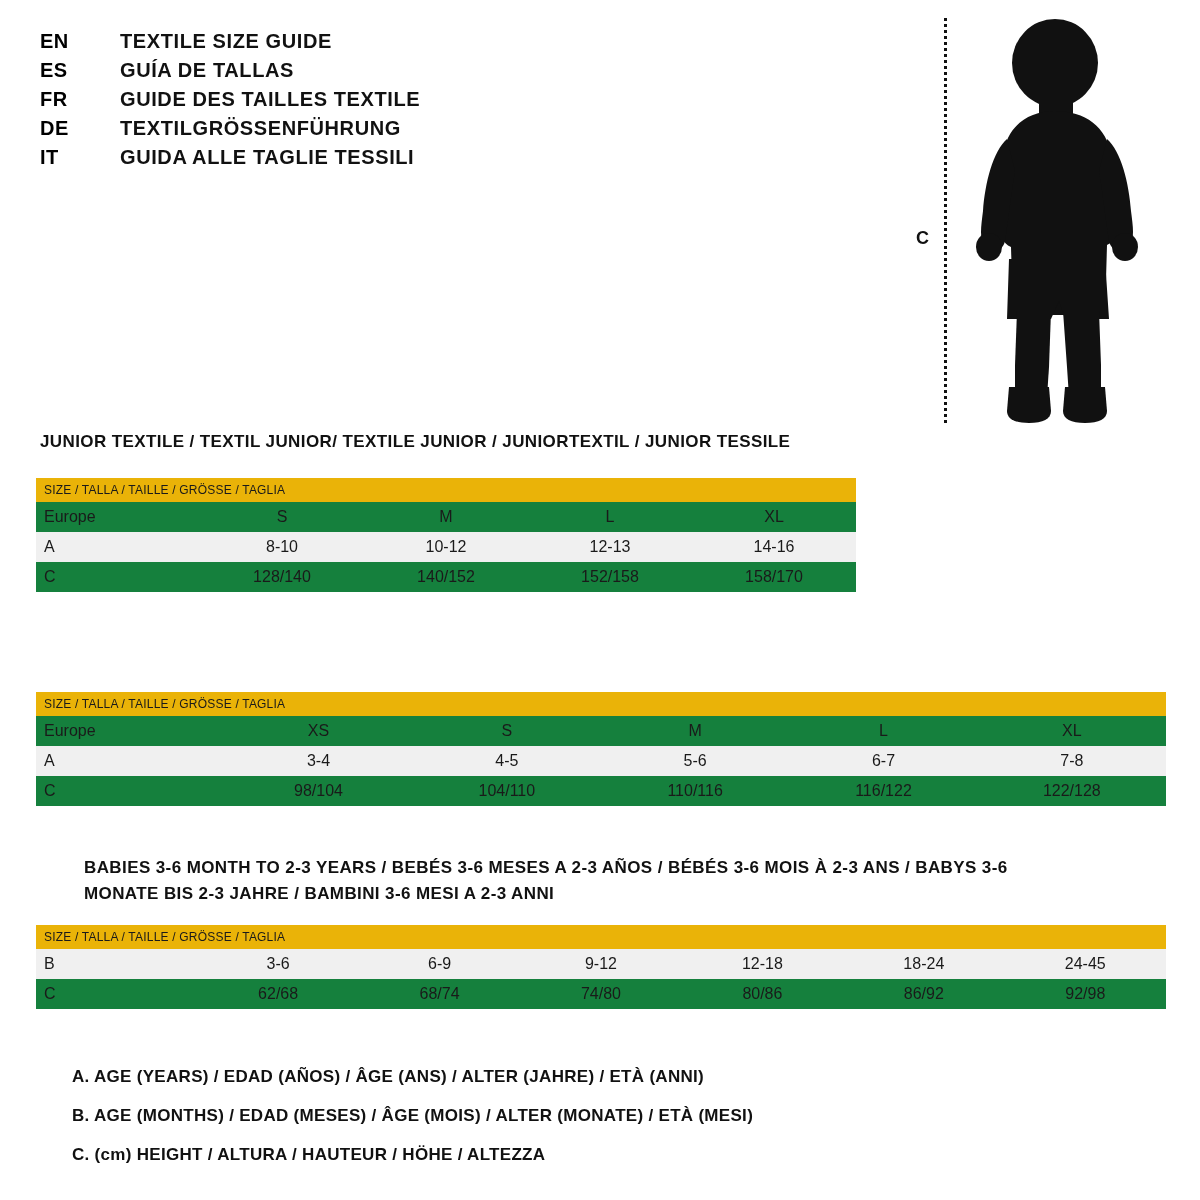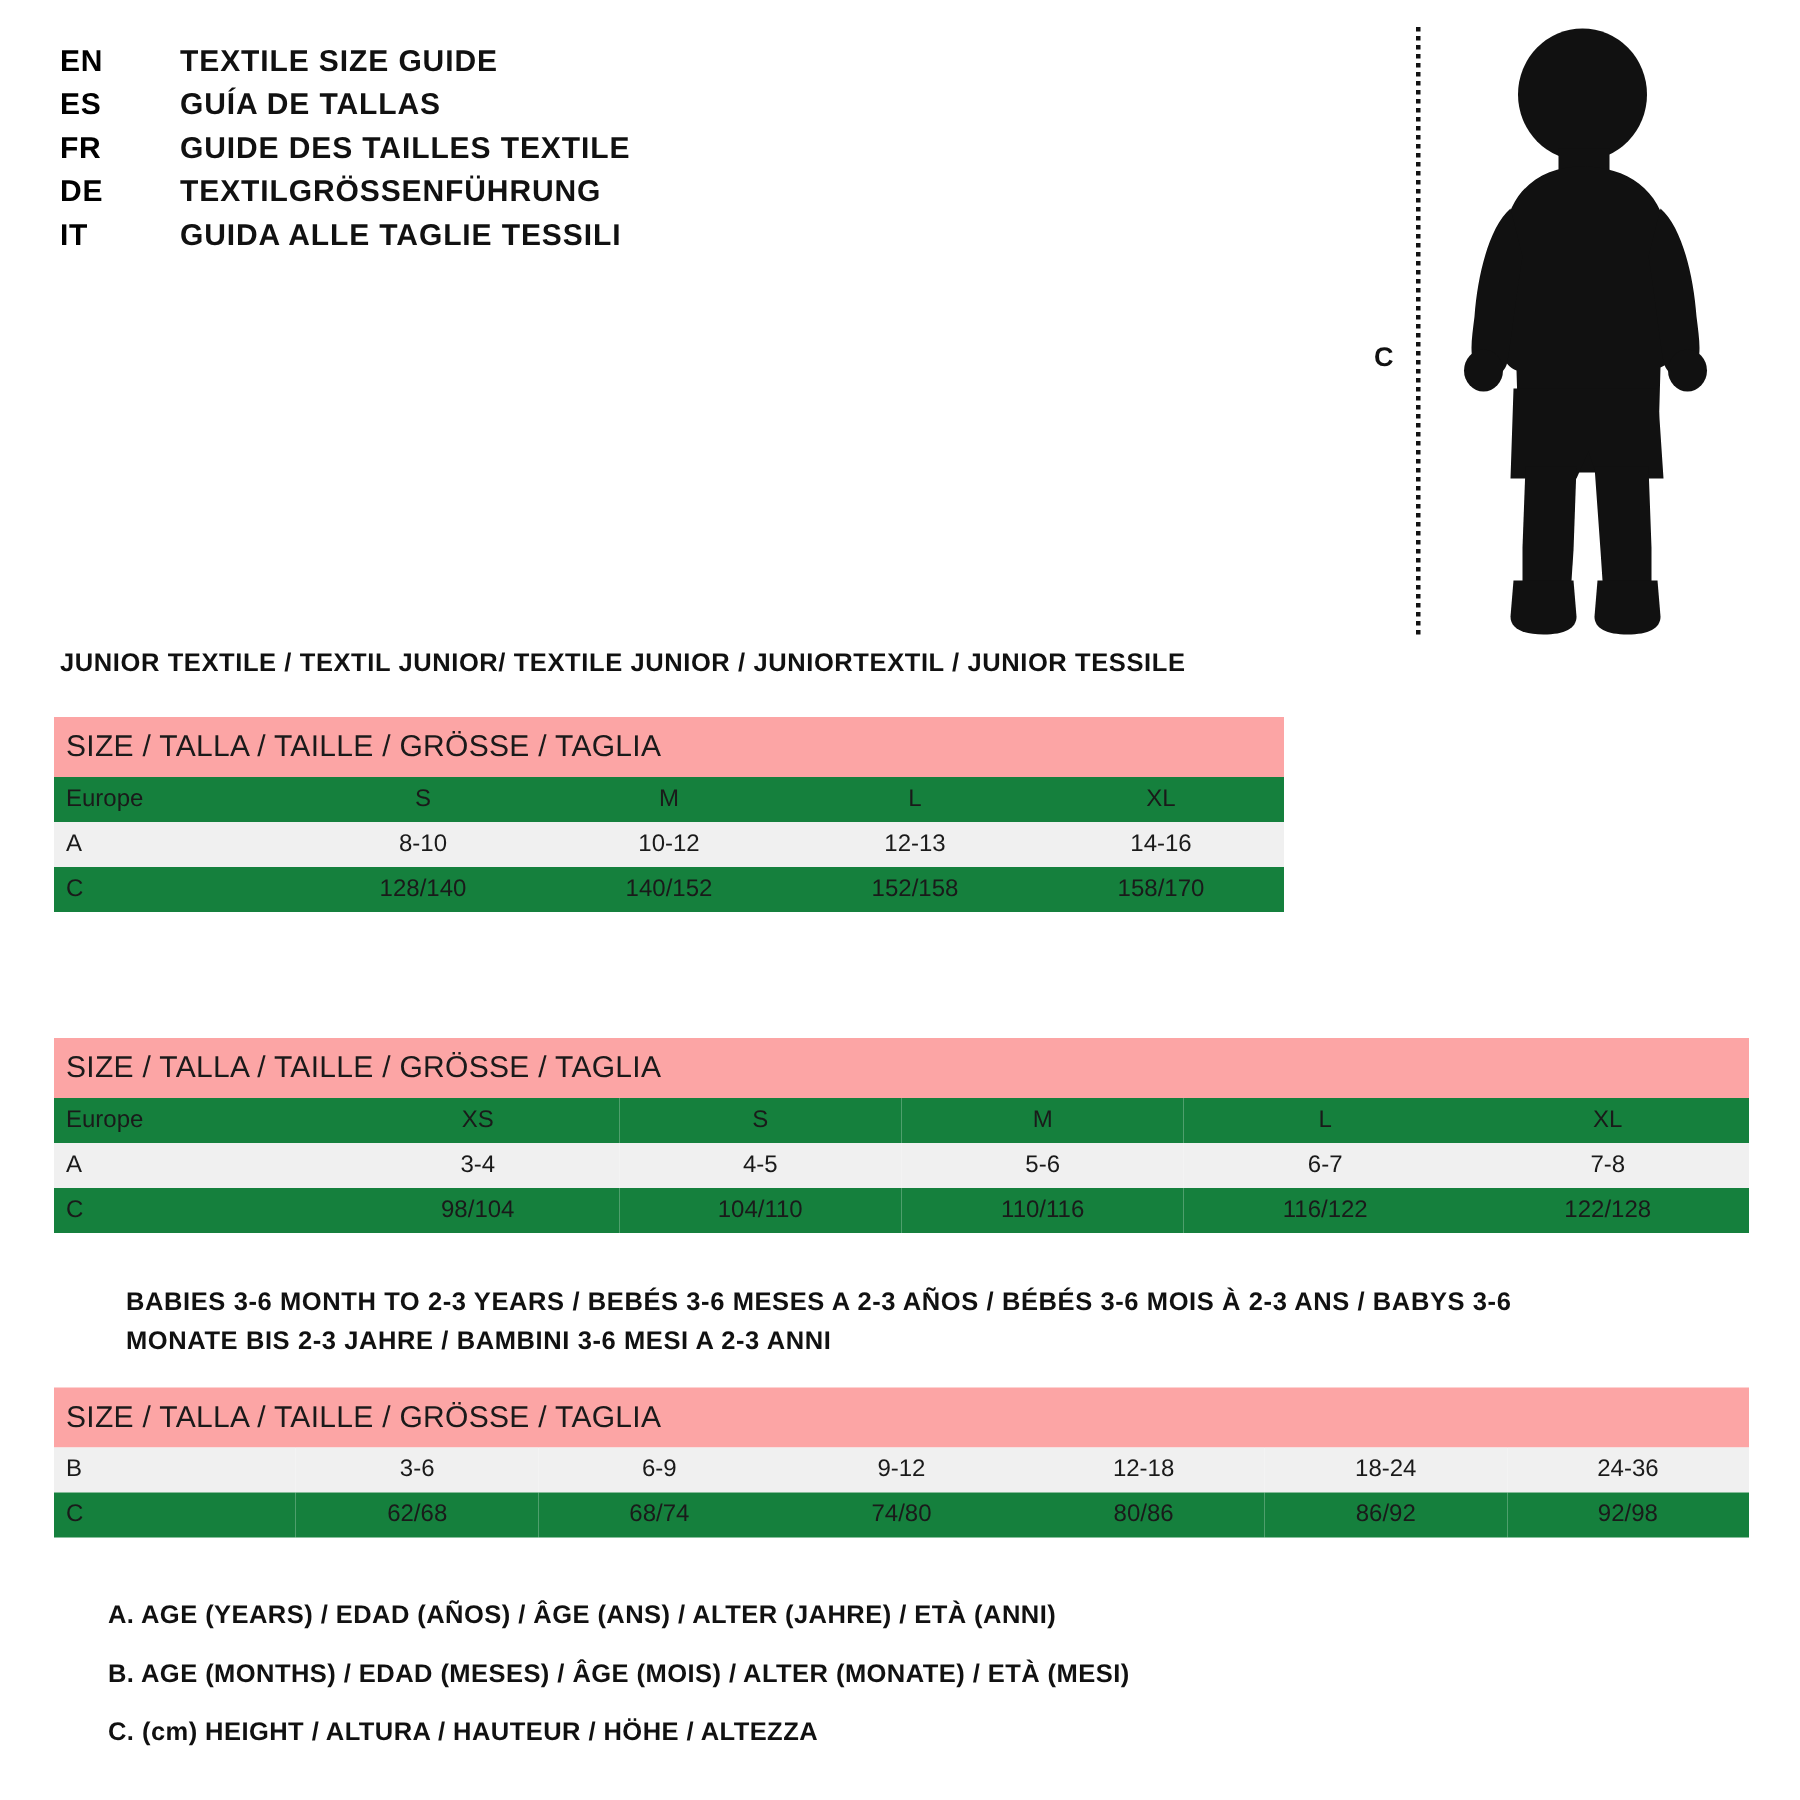--- a/index.html
+++ b/index.html
@@ -105,25 +105,25 @@
     table-layout: fixed;
   }
   .size-table td {
     font-size: 16px;
     color: #1a1a1a;
     padding: 0;
     height: 30px;
     vertical-align: middle;
   }
   .size-table tr.header-row td {
-    background: #fca5a5;
+    background: #eab308;
     font-weight: normal;
-    font-size: 20px;
+    font-size: 12px;
     letter-spacing: 0.2px;
-    height: 40px;
+    height: 24px;
   }
   .size-table tr.row-shade td {
     background: #f0f0f0;
   }
   .size-table tr.row-plain td {
     background: #15803d;
   }
   .size-table td.lbl {
     padding-left: 8px;
     text-align: left;
@@ -299,21 +299,21 @@
         <tr class="header-row">
       <td class="lbl" colspan="7">SIZE / TALLA / TAILLE / GRÖSSE / TAGLIA</td>
     </tr>
     <tr class="row-shade">
       <td class="lbl" style="width:160px;">B</td>
       <td class="val" style="width:162px;">3-6</td>
       <td class="val" style="width:162px;">6-9</td>
       <td class="val" style="width:162px;">9-12</td>
       <td class="val" style="width:162px;">12-18</td>
       <td class="val" style="width:162px;">18-24</td>
-      <td class="val" style="width:160px;">24-36</td>
+      <td class="val" style="width:160px;">24-45</td>
     </tr>
     <tr class="row-plain">
       <td class="lbl">C</td>
       <td class="val">62/68</td>
       <td class="val">68/74</td>
       <td class="val">74/80</td>
       <td class="val">80/86</td>
       <td class="val">86/92</td>
       <td class="val">92/98</td>
     </tr>

